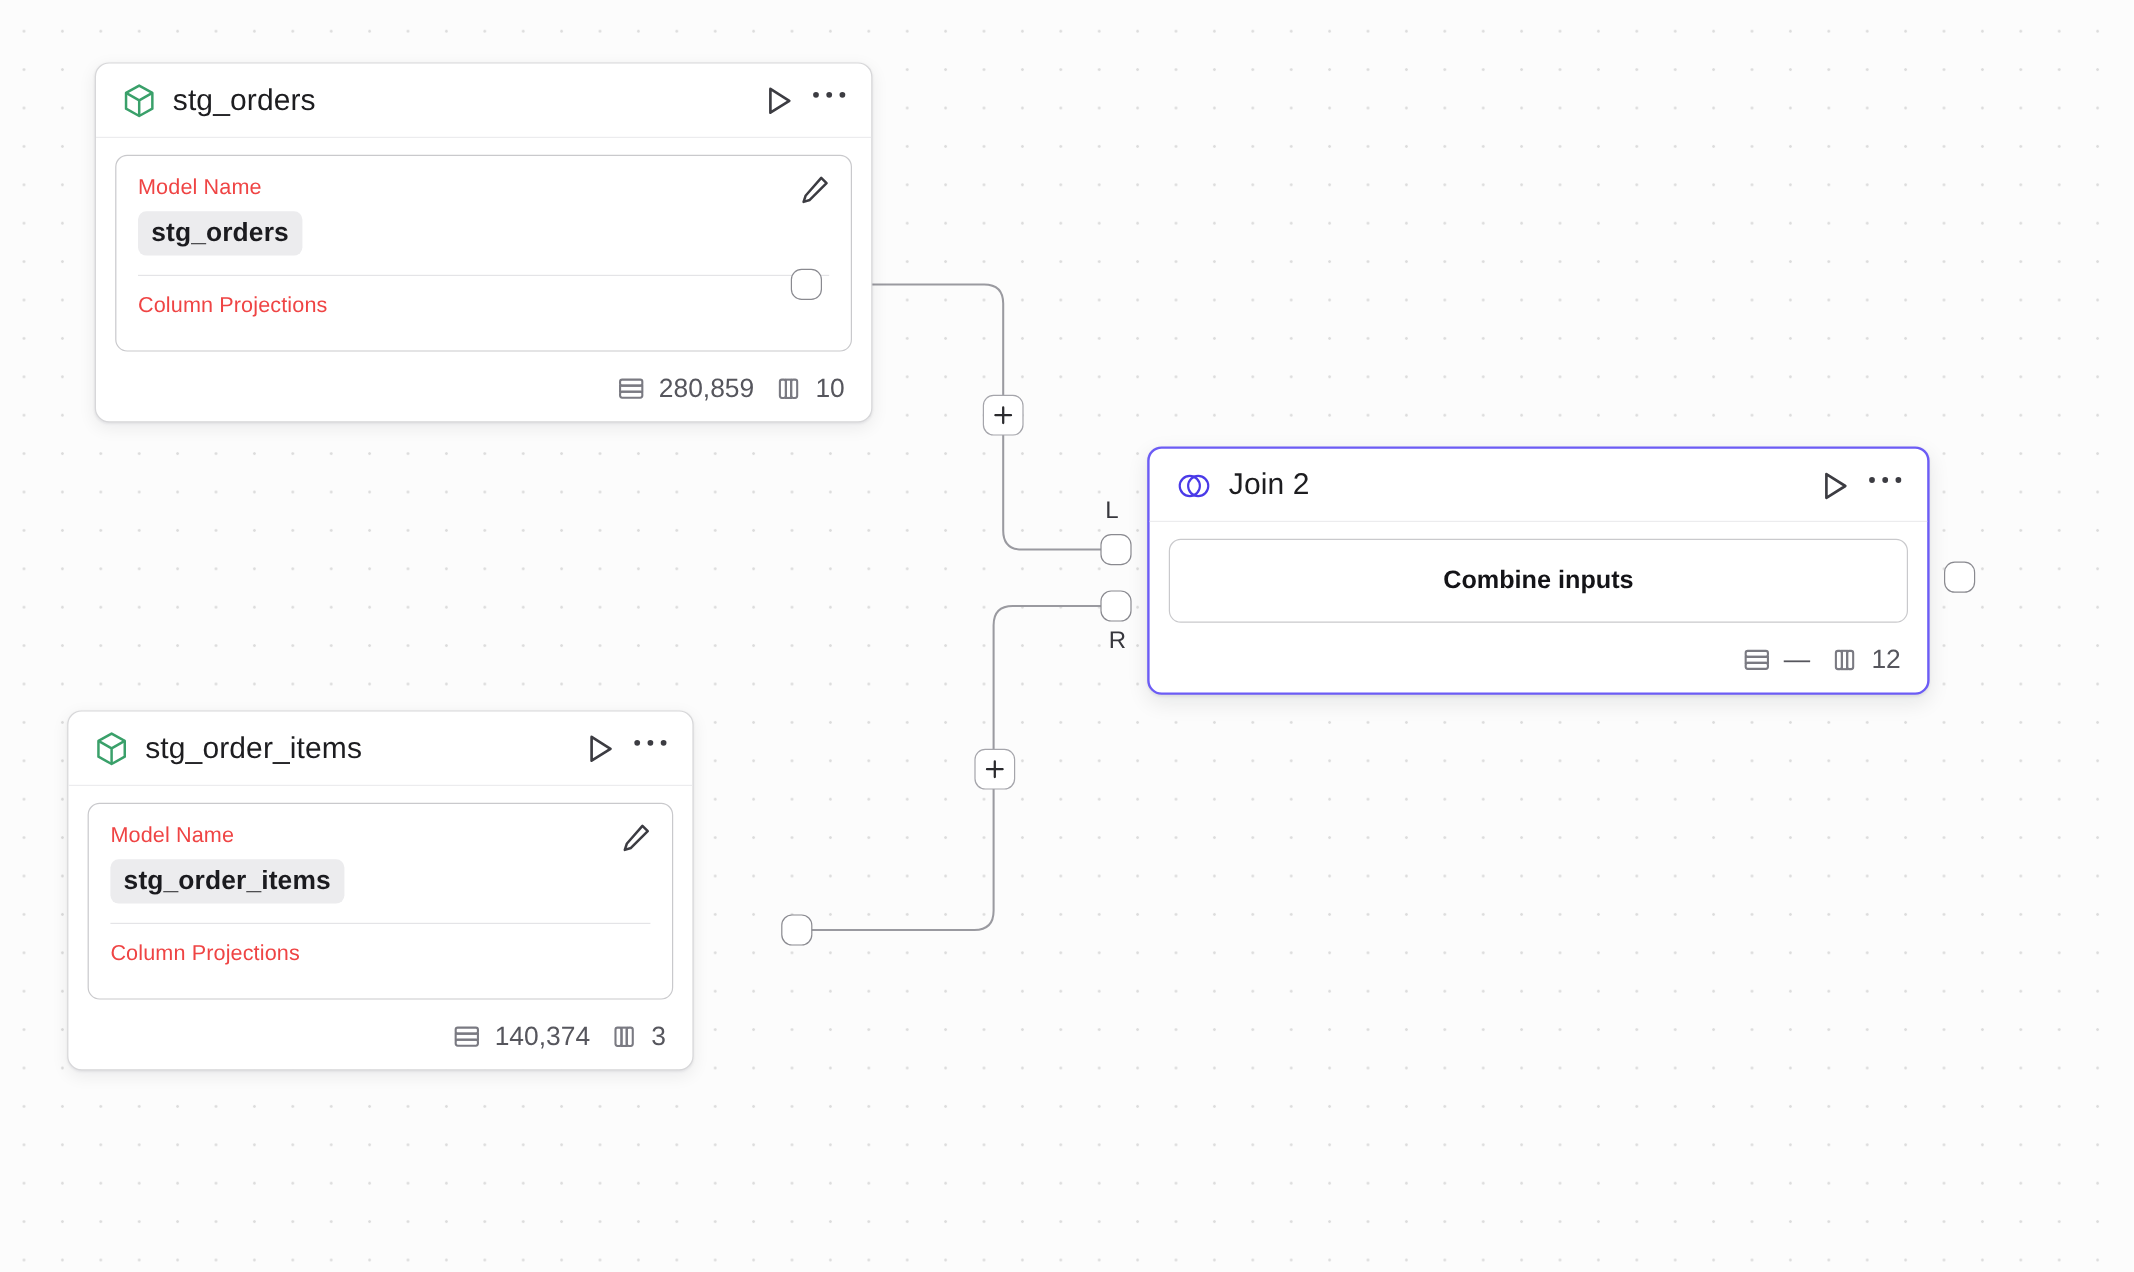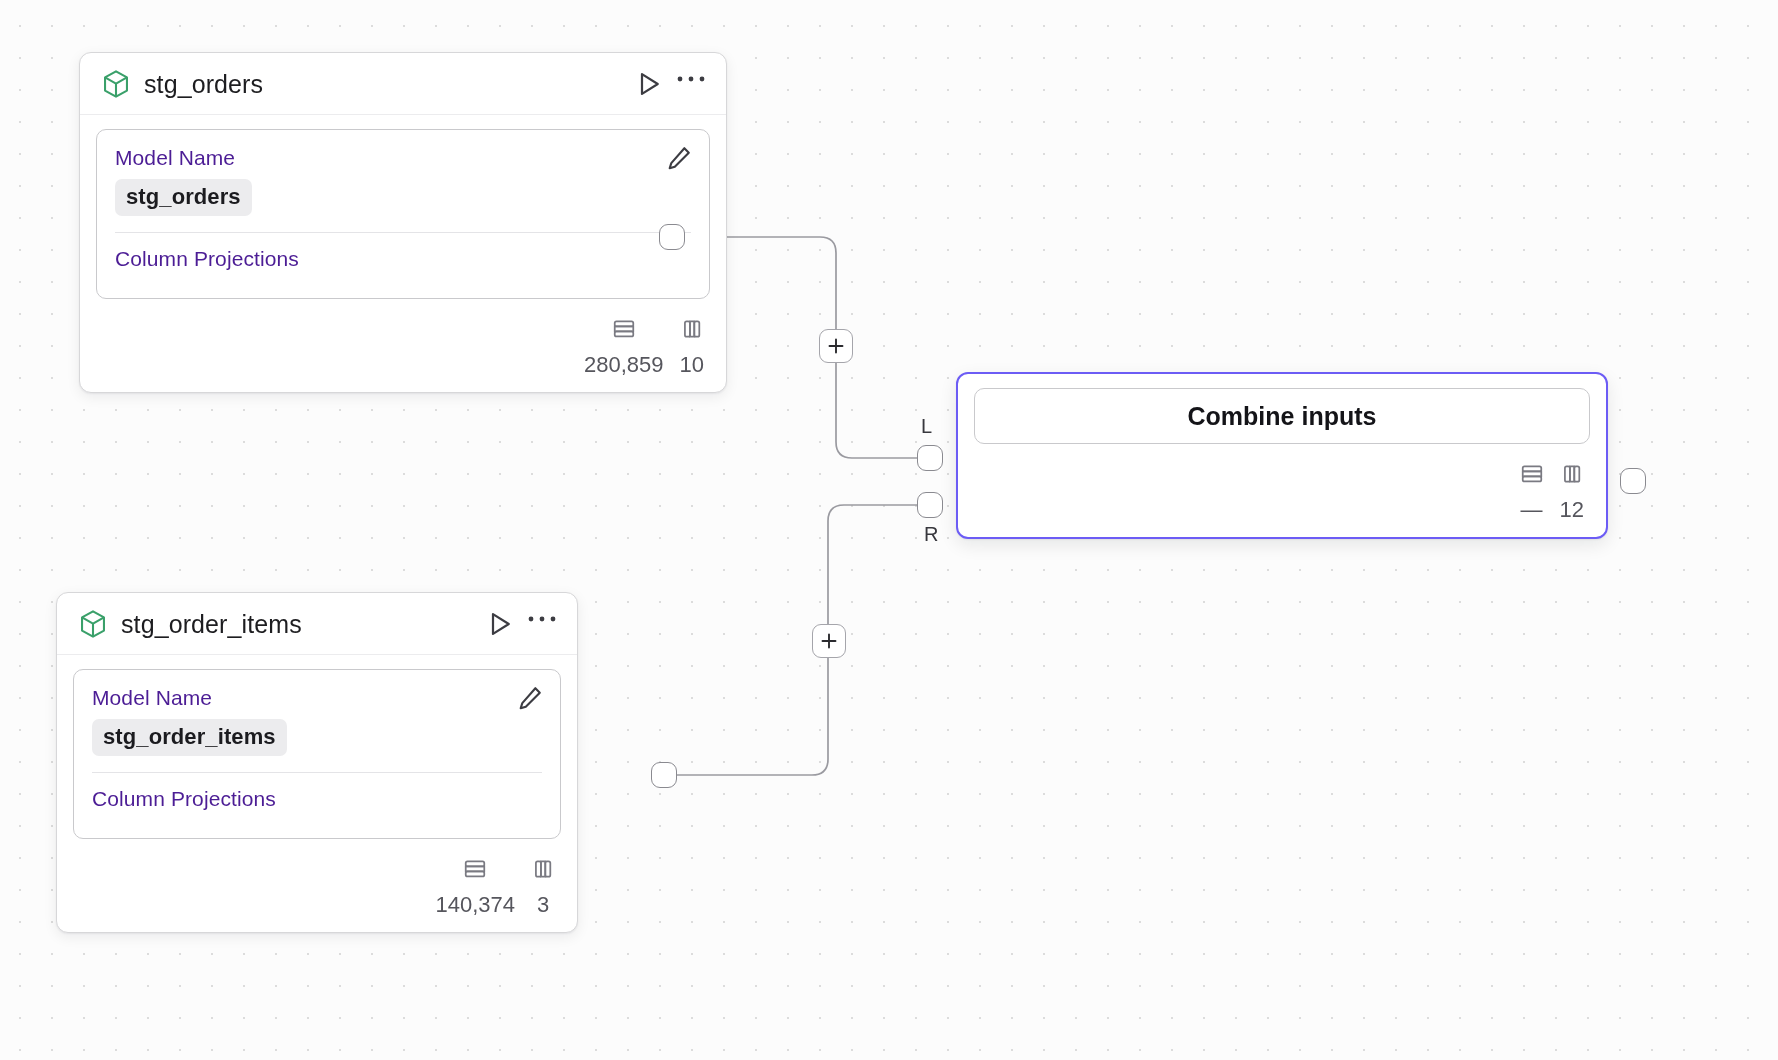--- a/index.html
+++ b/index.html
@@ -67,22 +67,22 @@
     padding: 16px 18px 18px 18px;
     position: relative;
     background: #fff;
   }
   .panel-edit {
     position: absolute;
     top: 14px; right: 16px;
     cursor: pointer;
   }
   .field-label {
-    font-size: 21px;
-    color: #4c1d95;
+    font-size: 18px;
+    color: #ef4444;
     margin-bottom: 9px;
     letter-spacing: .1px;
   }
   .chip {
     display: inline-flex;
     align-items: center;
     gap: 8px;
     background: #ececee;
     border-radius: 7px;
     padding: 5px 11px 6px 11px;
@@ -99,31 +99,31 @@
 
   .node-footer {
     display: flex;
     align-items: center;
     justify-content: flex-end;
     gap: 16px;
     padding: 10px 22px 14px 22px;
     font-size: 22px;
     color: #56565d;
   }
-  .stat { display: flex; align-items: center; gap: 11px; flex-direction: column; }
+  .stat { display: flex; align-items: center; gap: 11px; }
 
   
   .combine-box {
     border: 1px solid #c9c9cc;
     border-radius: 10px;
-    height: 56px;
+    height: 70px;
     display: flex;
     align-items: center;
     justify-content: center;
-    font-size: 25px;
+    font-size: 21px;
     font-weight: bold;
     color: #141418;
     background: #fff;
   }
 
   
   .port {
     position: absolute;
     width: 26px; height: 26px;
     border: 1.6px solid #8a8a90;
@@ -289,20 +289,41 @@
           </svg>
         </span>
         <span>3</span>
       </span>
     </div>
   </div>
 
   <div class="port" style="left:651px; top:762px;"></div>
 
   <div class="node selected" style="left:956px; top:372px; width:652px;">
+    <div class="node-header">
+      <span class="hdr-icon">
+        <svg width="30" height="22" viewBox="0 0 30 22">
+          <circle cx="11.5" cy="11" r="8.4" fill="none" stroke="#4a3ae8" stroke-width="1.8"></circle>
+          <circle cx="18.5" cy="11" r="8.4" fill="none" stroke="#4a3ae8" stroke-width="1.8"></circle>
+        </svg>
+      </span>
+      <span class="node-title">Join 2</span>
+      <span class="hdr-icon">
+        <svg width="26" height="28" viewBox="0 0 22 24">
+          <path d="M5 3.5 L18.5 12 L5 20.5 Z" fill="none" stroke="#3c3c42" stroke-width="1.9" stroke-linejoin="round"></path>
+        </svg>
+      </span>
+      <span class="hdr-icon dots">
+        <svg width="30" height="8" viewBox="0 0 30 8">
+          <circle cx="4" cy="4" r="2.4" fill="#3c3c42"></circle>
+          <circle cx="15" cy="4" r="2.4" fill="#3c3c42"></circle>
+          <circle cx="26" cy="4" r="2.4" fill="#3c3c42"></circle>
+        </svg>
+      </span>
+    </div>
 
     <div class="node-body">
       <div class="combine-box">Combine inputs</div>
     </div>
 
     <div class="node-footer">
       <span class="stat">
         <span>
           <svg width="24" height="24" viewBox="0 0 22 22" style="display:block">
             <rect x="2.5" y="4" width="17" height="4.6" rx="1.6" fill="none" stroke="#7a7a82" stroke-width="1.6"></rect>

